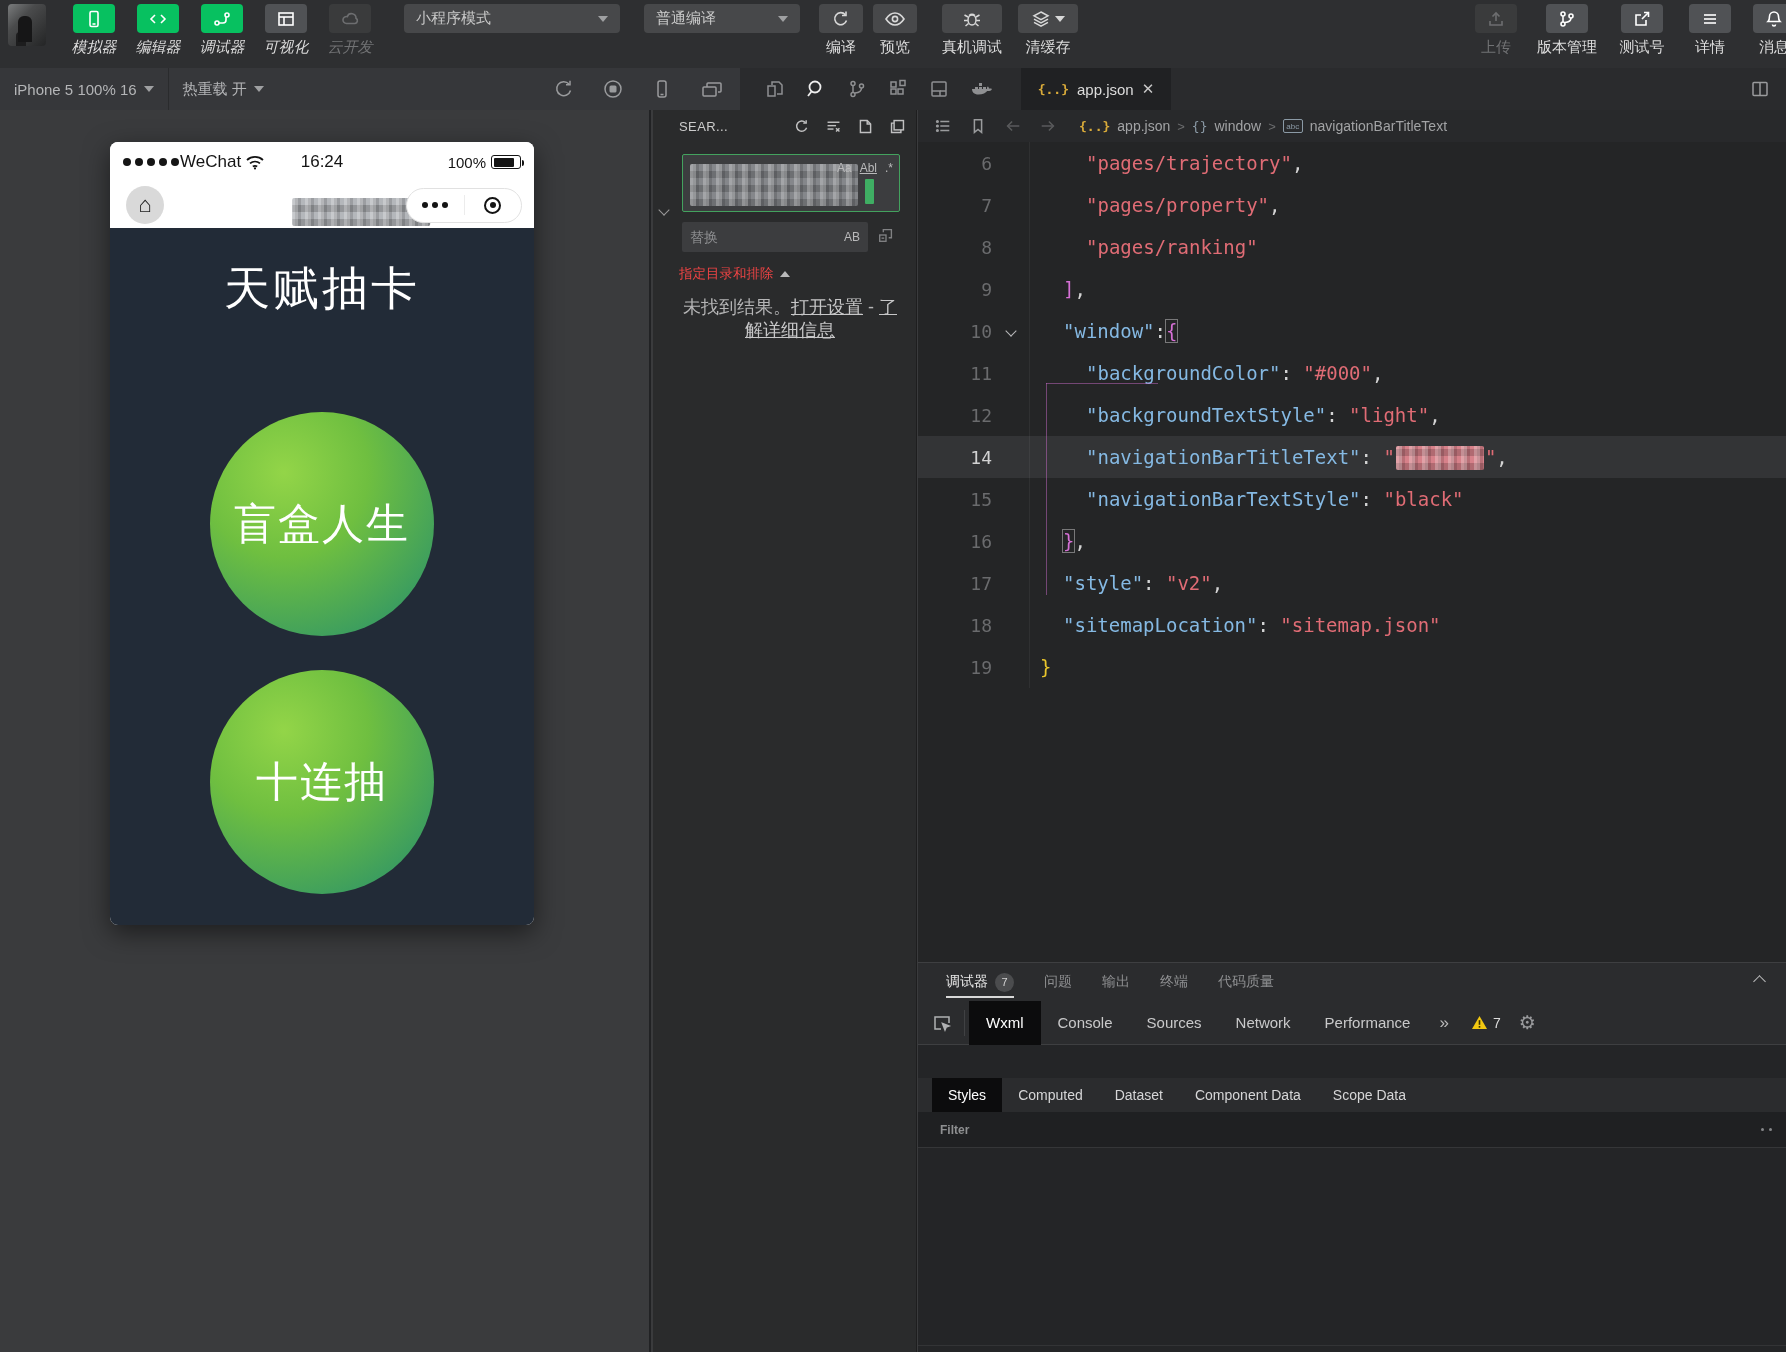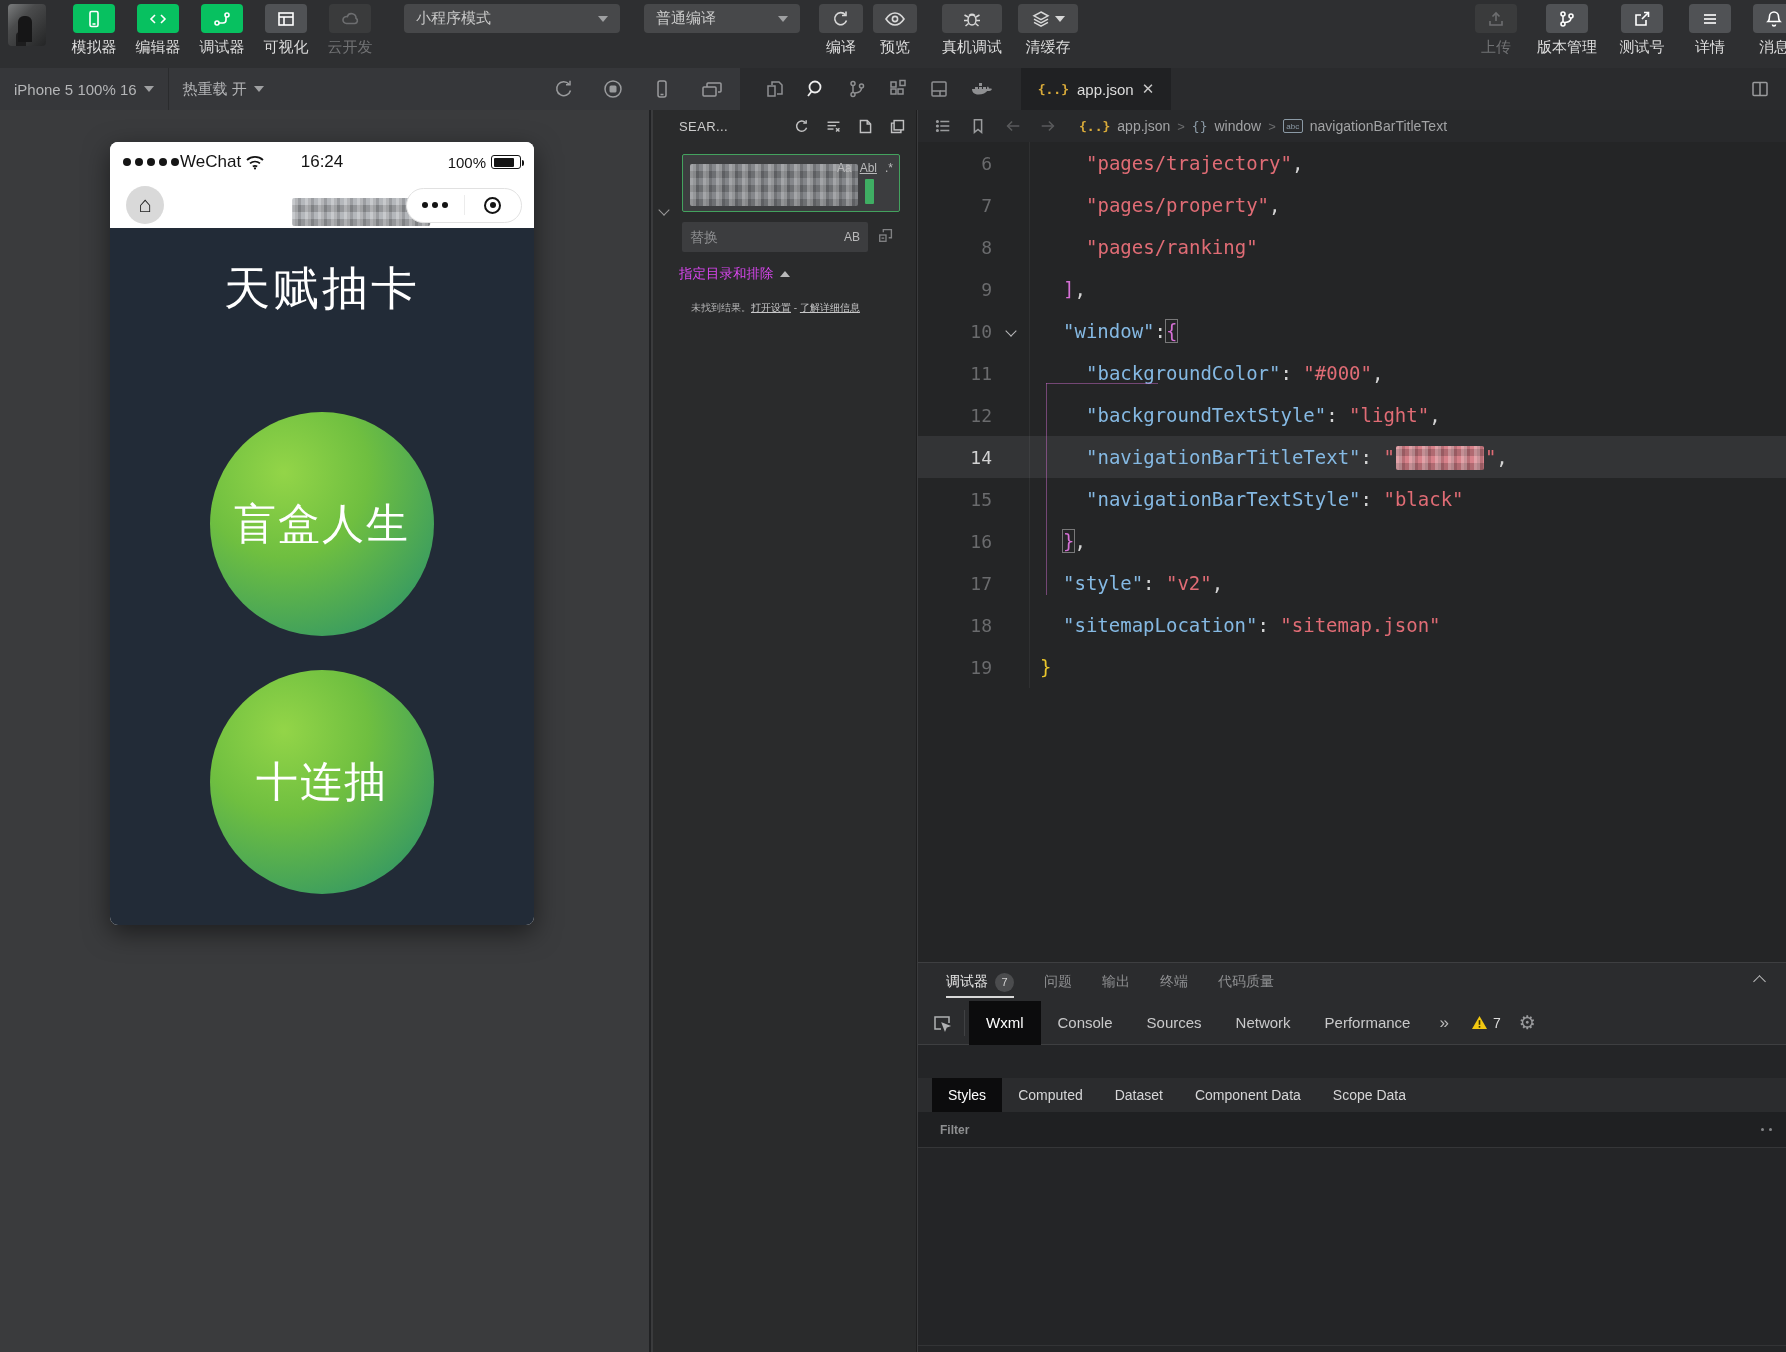--- a/index.html
+++ b/index.html
@@ -8,21 +8,21 @@
     position:relative; width:1786px; height:1352px; overflow:hidden;
     font-family:"Liberation Sans", sans-serif; background:#3a3b3d;
     -webkit-font-smoothing:antialiased;
   }
   
   .topbar { position:absolute; top:0; left:0; width:1786px; height:68px; background:#2e2f31; display:flex; align-items:flex-start; }
   .avatar { width:38px; height:42px; margin:4px 0 0 8px; border-radius:4px; overflow:hidden;
     background:linear-gradient(135deg,#7b7d7e 0%,#4a4b4c 35%,#242526 100%); position:relative; }
   .avatar::after { content:""; position:absolute; left:10px; top:12px; width:14px; height:26px;
     background:#161617; border-radius:6px 6px 0 0; box-shadow:-4px 14px 0 -2px #1d1d1e; }
-  .tb-group { display:flex; margin-left:16px; }
+  .tb-group { display:flex; margin-left:16px;font-style:italic; }
   .tb-item { width:64px; display:flex; flex-direction:column; align-items:center; }
   .tb-iconbox { width:42px; height:29px; margin-top:4px; border-radius:4px; display:flex; align-items:center; justify-content:center; color:#fff; }
   .tb-iconbox.green { background:#07c160; }
   .tb-iconbox.gray  { background:#505255; }
   .tb-iconbox.dim   { background:#3a3b3c; color:#6d6e70; }
   .tb-label { margin-top:5px; font-size:15px; color:#dddddd; white-space:nowrap; }
   .tb-label.dim { color:#717274; }
   .tb-select { height:29px; margin-top:4px; background:#47484a; border-radius:4px; color:#c9c9c9; font-size:15px;
     display:flex; align-items:center; padding:0 12px; }
   .tb-select .grow { flex:1; }
@@ -87,23 +87,23 @@
   .searchbox { position:absolute; left:29px; top:44px; width:218px; height:58px; background:#3c3d3f; border:1px solid #43a25e; border-radius:2px; padding:5px 6px; }
   .searchbox .mosaic { position:absolute; left:7px; top:9px; width:168px; height:42px; border-radius:2px; }
   .green-bit { position:absolute; left:182px; top:24px; width:9px; height:25px; background:#3fae63; border-radius:1px; }
   .sb-inicons { position:absolute; right:6px; top:6px; display:flex; gap:8px; font-size:12px; color:#b9b9ba; }
   .sb-inicons .uline { text-decoration:underline; }
   .replacebox { position:absolute; left:29px; top:112px; width:186px; height:30px; background:#3c3d3f; border-radius:2px; display:flex; align-items:center; padding:0 8px; }
   .replacebox input { background:transparent; border:none; outline:none; color:#d0d0d0; font-size:14px; width:100%; font-family:"Liberation Sans",sans-serif; }
   .replacebox input::placeholder { color:#8d8e90; }
   .rb-ab { font-size:12px; color:#b9b9ba; margin-left:4px; }
   .replace-all { position:absolute; left:224px; top:116px; color:#808183; font-size:16px; }
-  .sb-dirs { position:absolute; left:26px; top:155px; font-size:13.5px; color:#d946ef; display:flex; align-items:center; gap:6px; }
+  .sb-dirs { position:absolute; left:26px; top:155px; font-size:13.5px; color:#ef4444; display:flex; align-items:center; gap:6px; }
   .tri-up { width:0; height:0; border-left:5px solid transparent; border-right:5px solid transparent; border-bottom:6px solid #b9b9ba; }
-  .sb-results { position:absolute; left:38px; top:186px; width:222px; font-size:10px; line-height:23px; color:#b5b5b6; }
+  .sb-results { position:absolute; left:26px; top:186px; width:222px; font-size:18px; line-height:23px; color:#b5b5b6;text-align:center; }
   .sb-results a { color:#c7c7c8; text-decoration:underline; cursor:pointer; }
   
   .editor { position:absolute; top:110px; left:918px; width:868px; height:852px; background:#242526; }
   .crumbbar { height:32px; background:#28292b; display:flex; align-items:center; padding-left:16px; color:#9a9b9d; }
   .crumb-icons { display:flex; align-items:center; gap:17px; }
   .crumb-icons .dim { color:#595a5c; }
   .crumbs { display:flex; align-items:center; gap:7px; margin-left:22px; font-size:14px; color:#a2a3a5; }
   .crumb-sep { color:#6b6c6e; font-size:13px; }
   .abc-box { display:inline-flex; align-items:center; justify-content:center; width:20px; height:14px; border:1px solid #8b9aa6; border-radius:2px; font-size:8px; color:#8b9aa6; letter-spacing:0; }
   .brace-glyph { font-family:"DejaVu Sans Mono",monospace; font-size:13px; color:#8b9aa6; }

